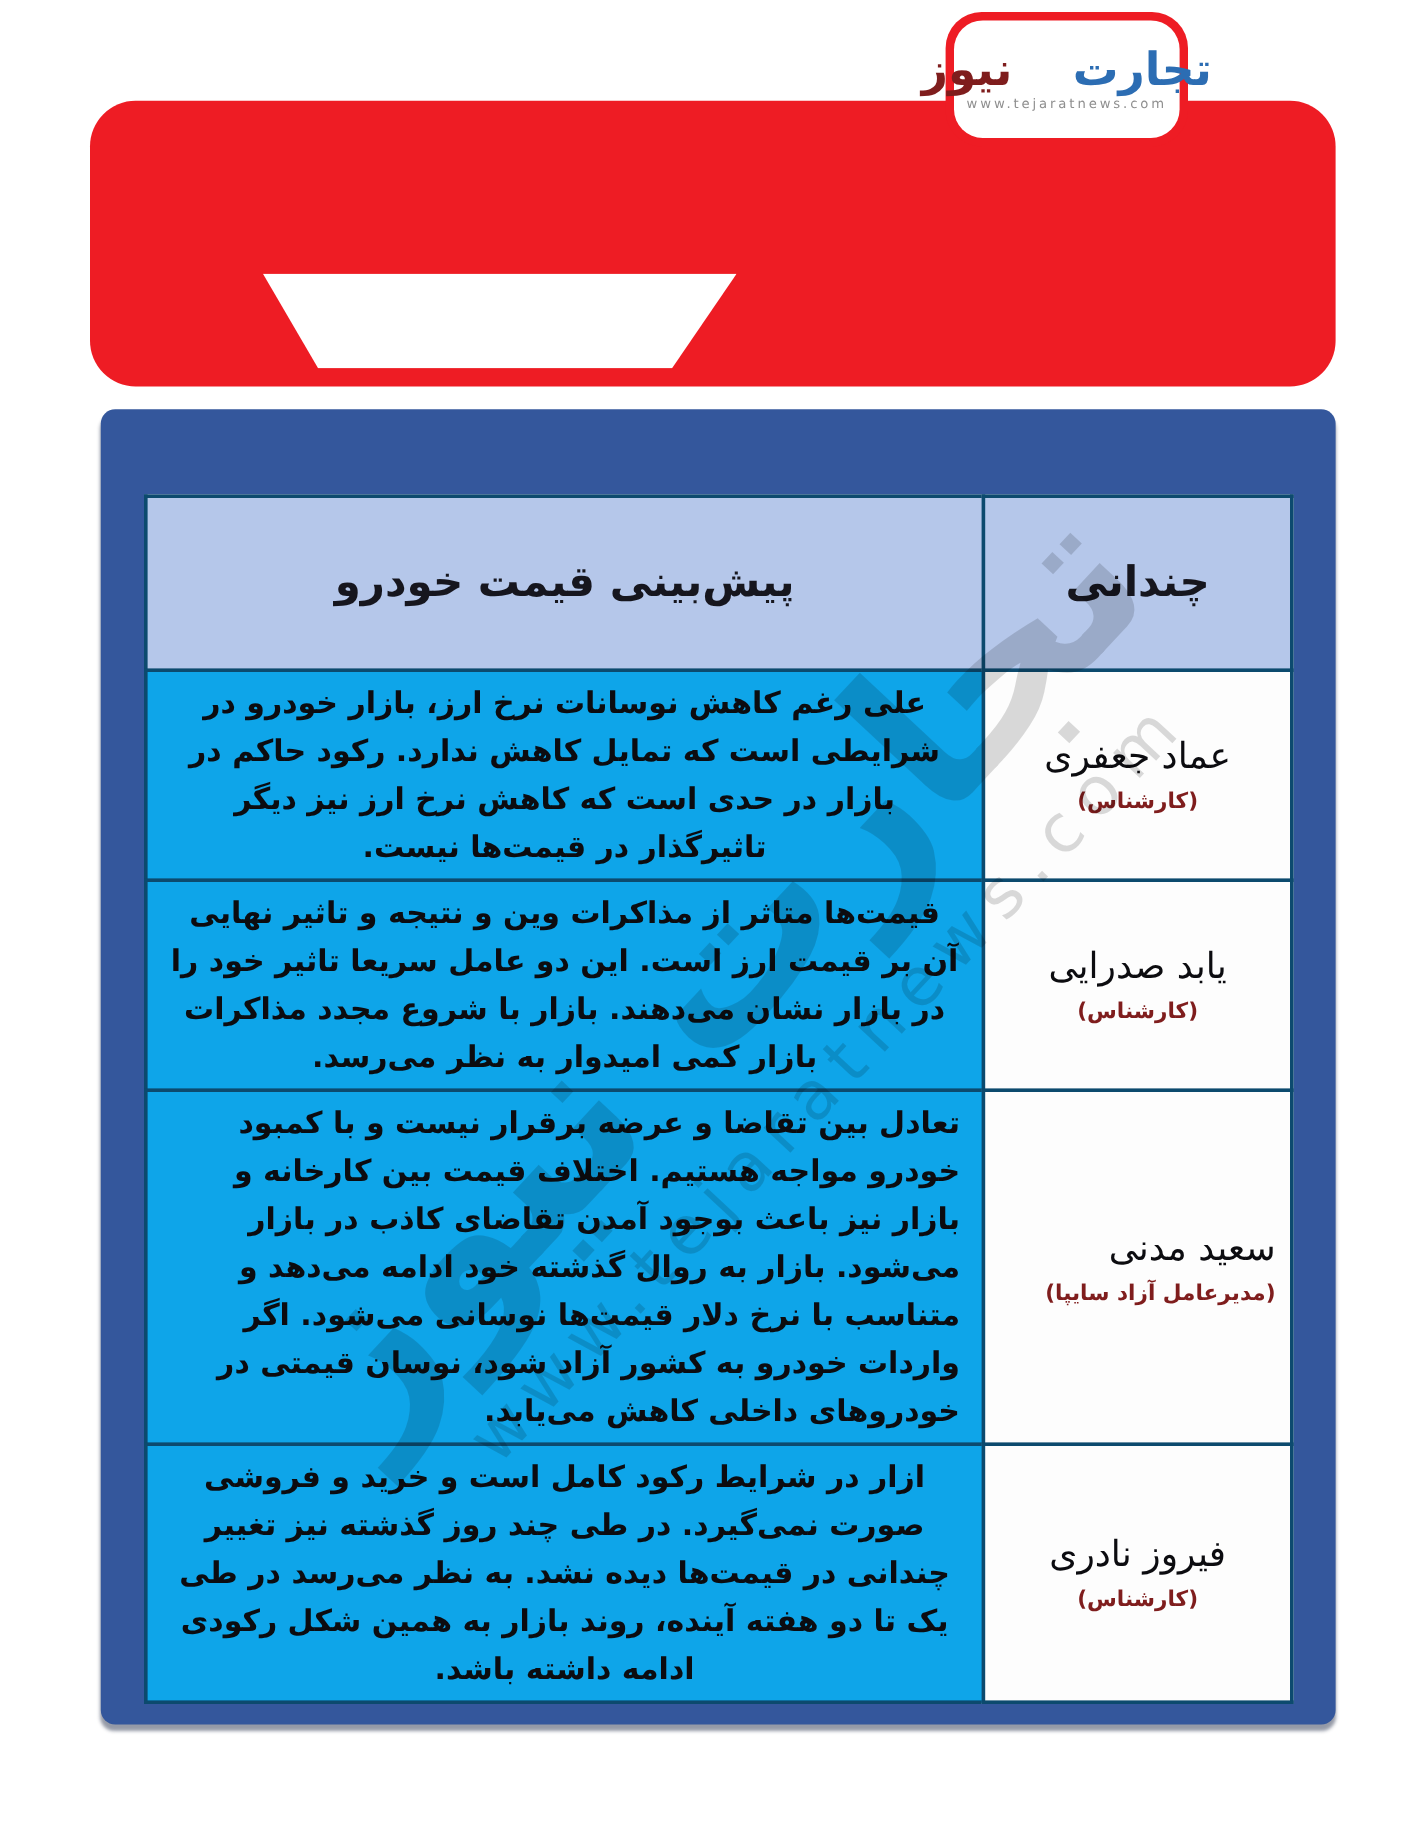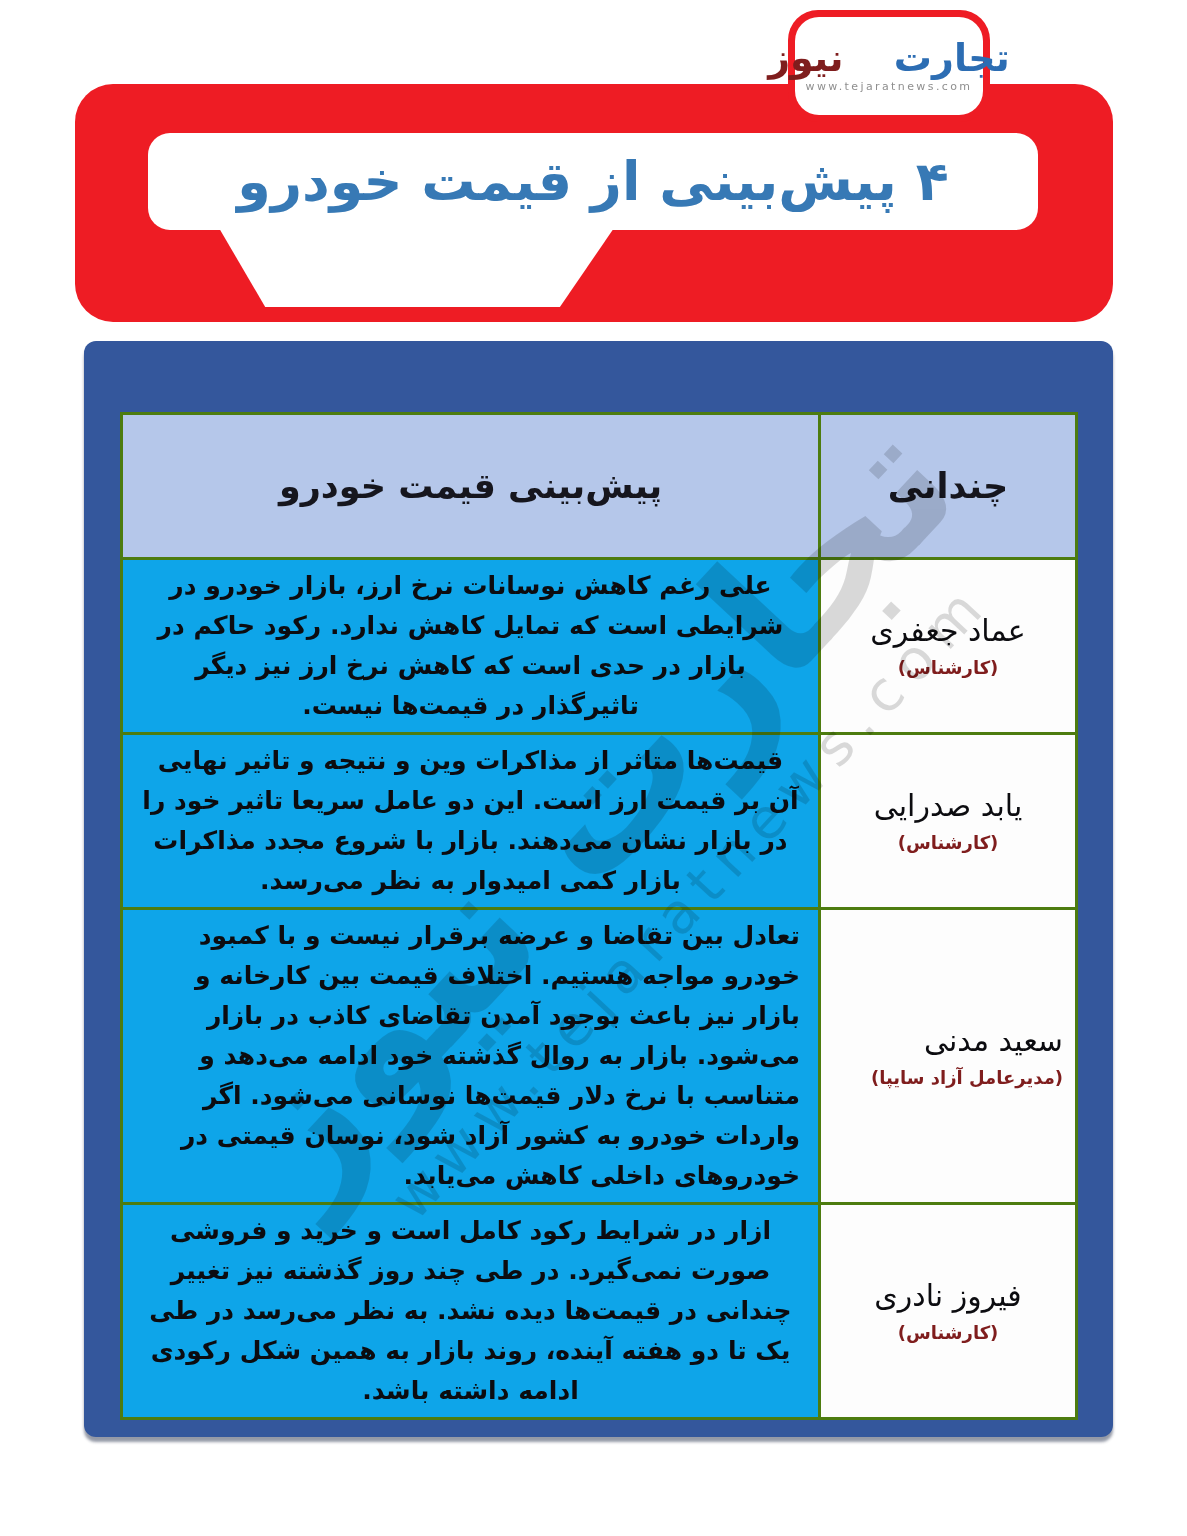--- a/index.html
+++ b/index.html
@@ -102,21 +102,21 @@
   
   .pred-table {
     position: absolute;
     right: 35px; top: 71px;
     width: 958px;
     border-collapse: collapse;
     table-layout: fixed;
     background: #fdfdfd;
   }
   .pred-table th, .pred-table td {
-    border: 3px solid #4d7c0f;
+    border: 3px solid #0c4a6e;
   }
   .pred-table th {
     background: #b5c7ea;
     color: #16161e;
     font-size: 35px;
     font-weight: bold;
     height: 140px;
     text-align: center;
     vertical-align: middle;
   }
@@ -179,23 +179,20 @@
     white-space: nowrap;
     margin-top: 14px;
   }
 </style>
 </head>
 <body>
 
 <div class="page">
 
   <div class="red-frame"></div>
-  <div class="title-box">
-    <h1 class="title">۴ پیش‌بینی از قیمت خودرو</h1>
-  </div>
   <div class="notch"></div>
 
   <div class="logo-badge">
     <div class="logo-inner">
       <div class="logo-name">
         <span class="w-blue">تجارت</span>
         <span class="w-red">نیوز</span>
       </div>
       <div class="logo-url">www.tejaratnews.com</div>
     </div>

